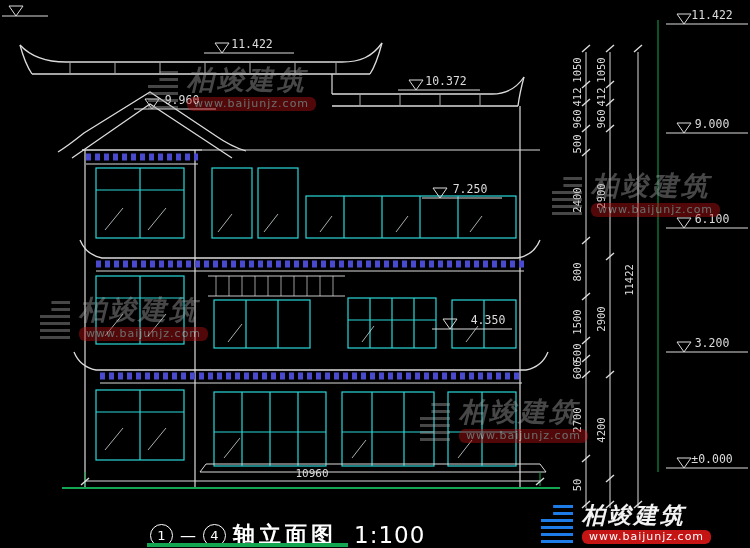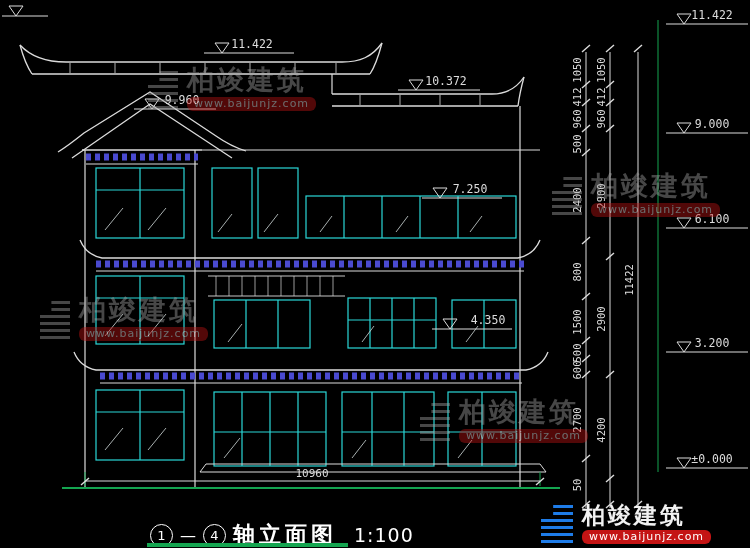--- a/index.html
+++ b/index.html
@@ -6,32 +6,32 @@
   .canvas{
     position:relative;width:750px;height:548px;background:#000;overflow:hidden;
     font-family:"DejaVu Sans",sans-serif;
   }
   svg text{font-family:"DejaVu Sans Mono",monospace;fill:#dcdcdc;}
   
   .wm{position:absolute;display:flex;align-items:center;gap:9px;color:#a9a9a9;opacity:.42;}
   .wm-icon{display:inline-block;width:30px;height:42px;background:repeating-linear-gradient(0deg,currentColor 0 3px,transparent 3px 7px);
     clip-path:polygon(0 100%,0 32%,38% 32%,38% 0,100% 0,100% 100%);}
   .wm-col{display:flex;flex-direction:column;line-height:1.05;}
-  .wm-name{font-size:27px;font-weight:bold;letter-spacing:3px;white-space:nowrap;}
+  .wm-name{font-size:27px;font-weight:bold;letter-spacing:3px;white-space:nowrap;font-style:italic;}
   .wm-url{align-self:flex-start;background:#c41414;color:#fff;font-size:11px;padding:1px 7px;border-radius:6px;margin-top:3px;letter-spacing:1px;}
   
   .logo{position:absolute;left:541px;top:503px;display:flex;align-items:center;gap:9px;color:#1e7ce8;}
   .logo .wm-name{color:#f2f2f2;font-size:23px;}
   .logo .wm-icon{width:32px;height:40px;}
   
   .titlebar{position:absolute;left:150px;top:520px;display:flex;align-items:center;gap:7px;color:#fff;}
   .axis-circle{display:inline-flex;align-items:center;justify-content:center;width:21px;height:21px;border:1.5px solid #fff;border-radius:50%;font-size:13px;}
   .title-dash{font-size:16px;}
   .title-name{font-size:22px;font-weight:bold;letter-spacing:4px;}
-  .title-scale{font-size:19px;margin-left:10px;letter-spacing:1px;}
+  .title-scale{font-size:23px;margin-left:10px;letter-spacing:1px;}
   .title-underline{position:absolute;left:147px;top:543px;width:201px;height:4px;background:#14a550;}
 </style>
 </head>
 <body>
 
 <div class="canvas">
 
   <svg width="750" height="548" viewBox="0 0 750 548">
 
     <g stroke="#dcdcdc" fill="none" stroke-width="1.3">

